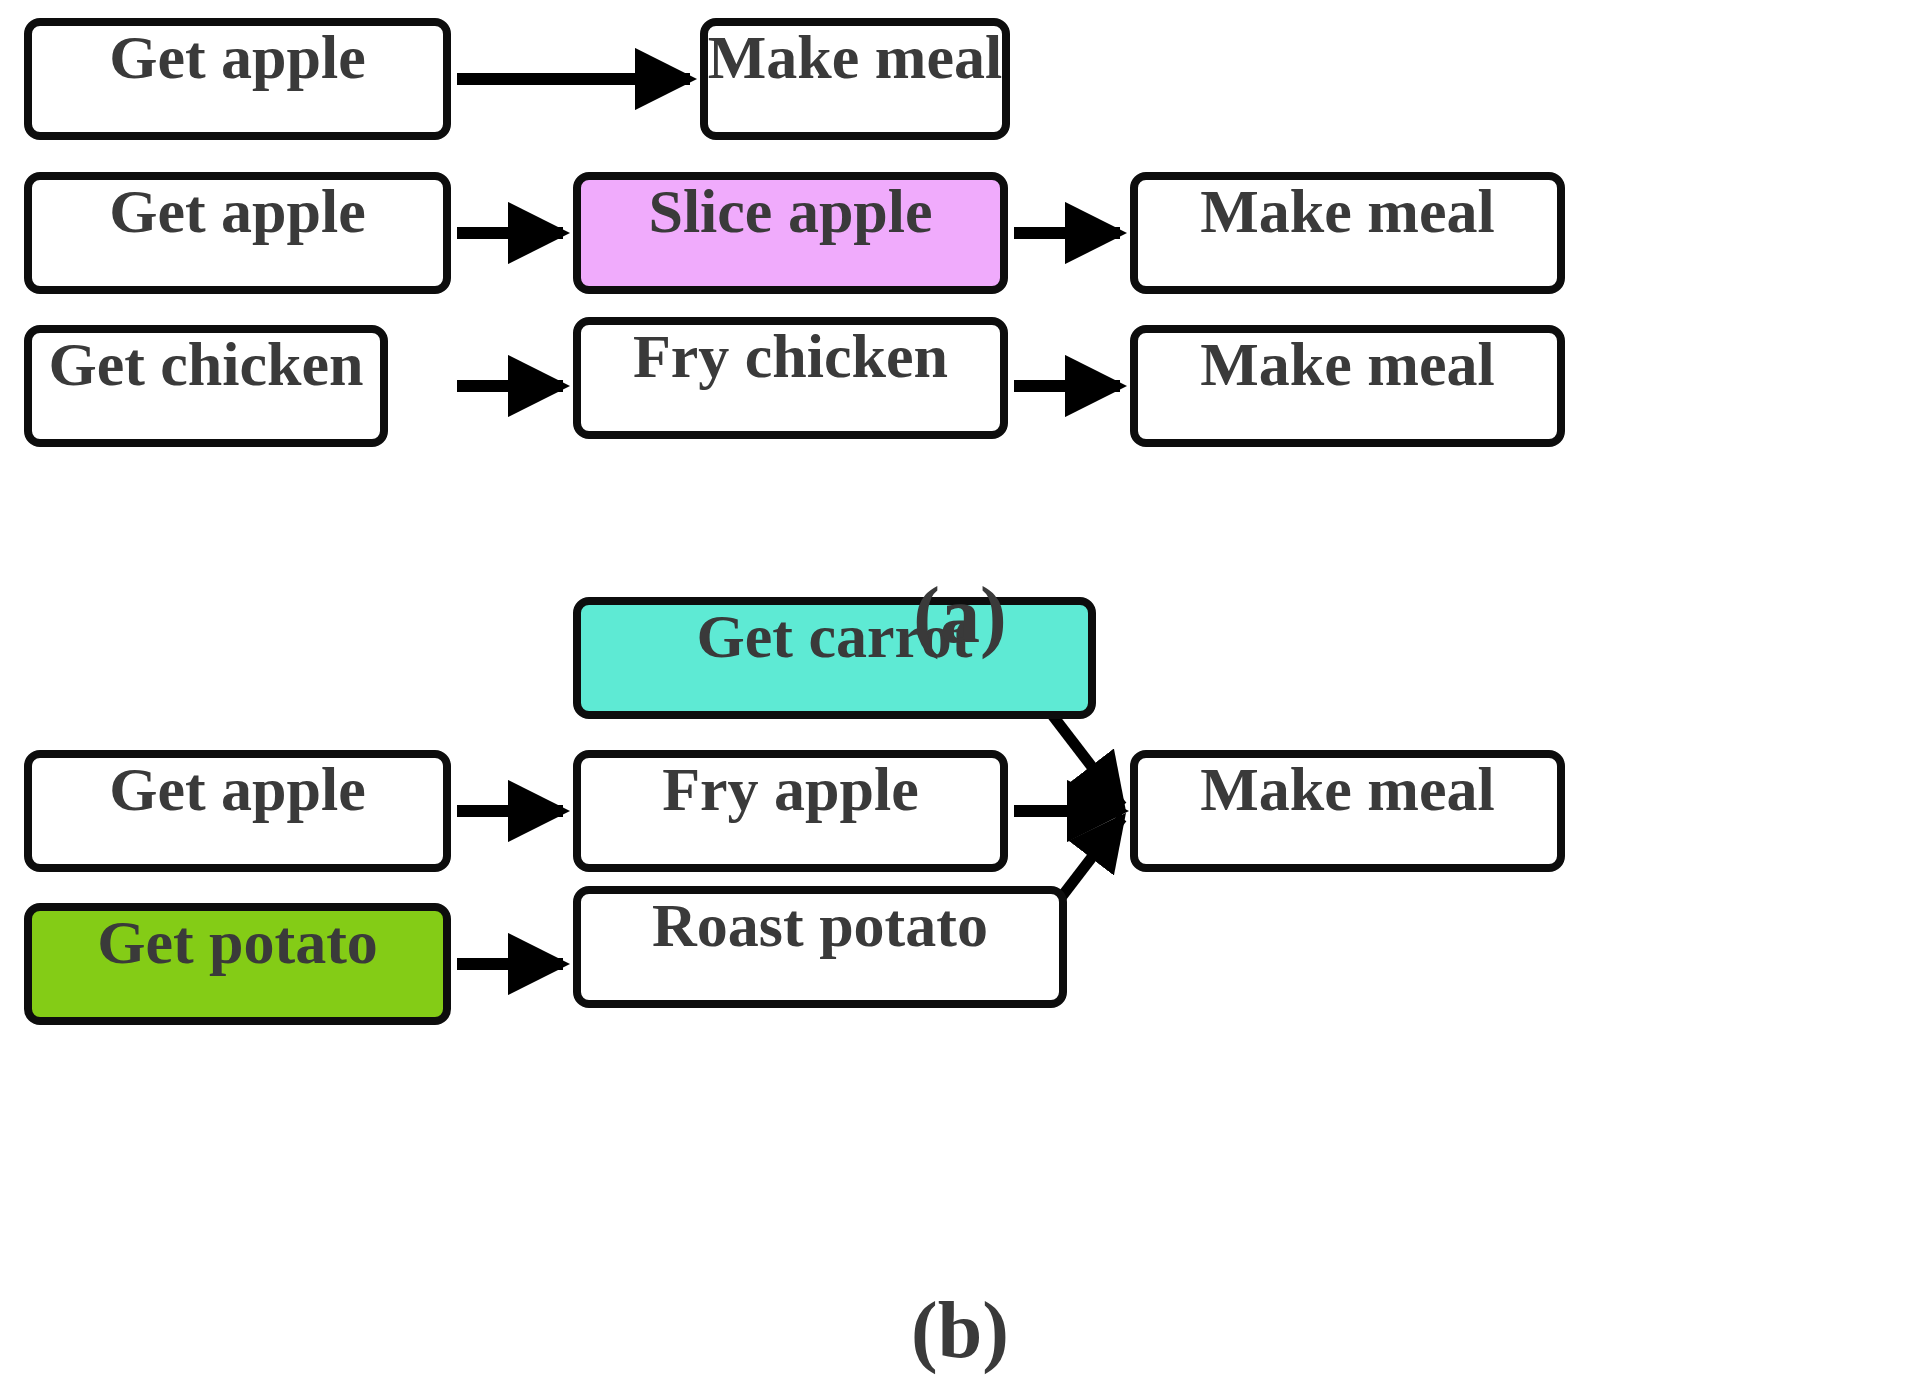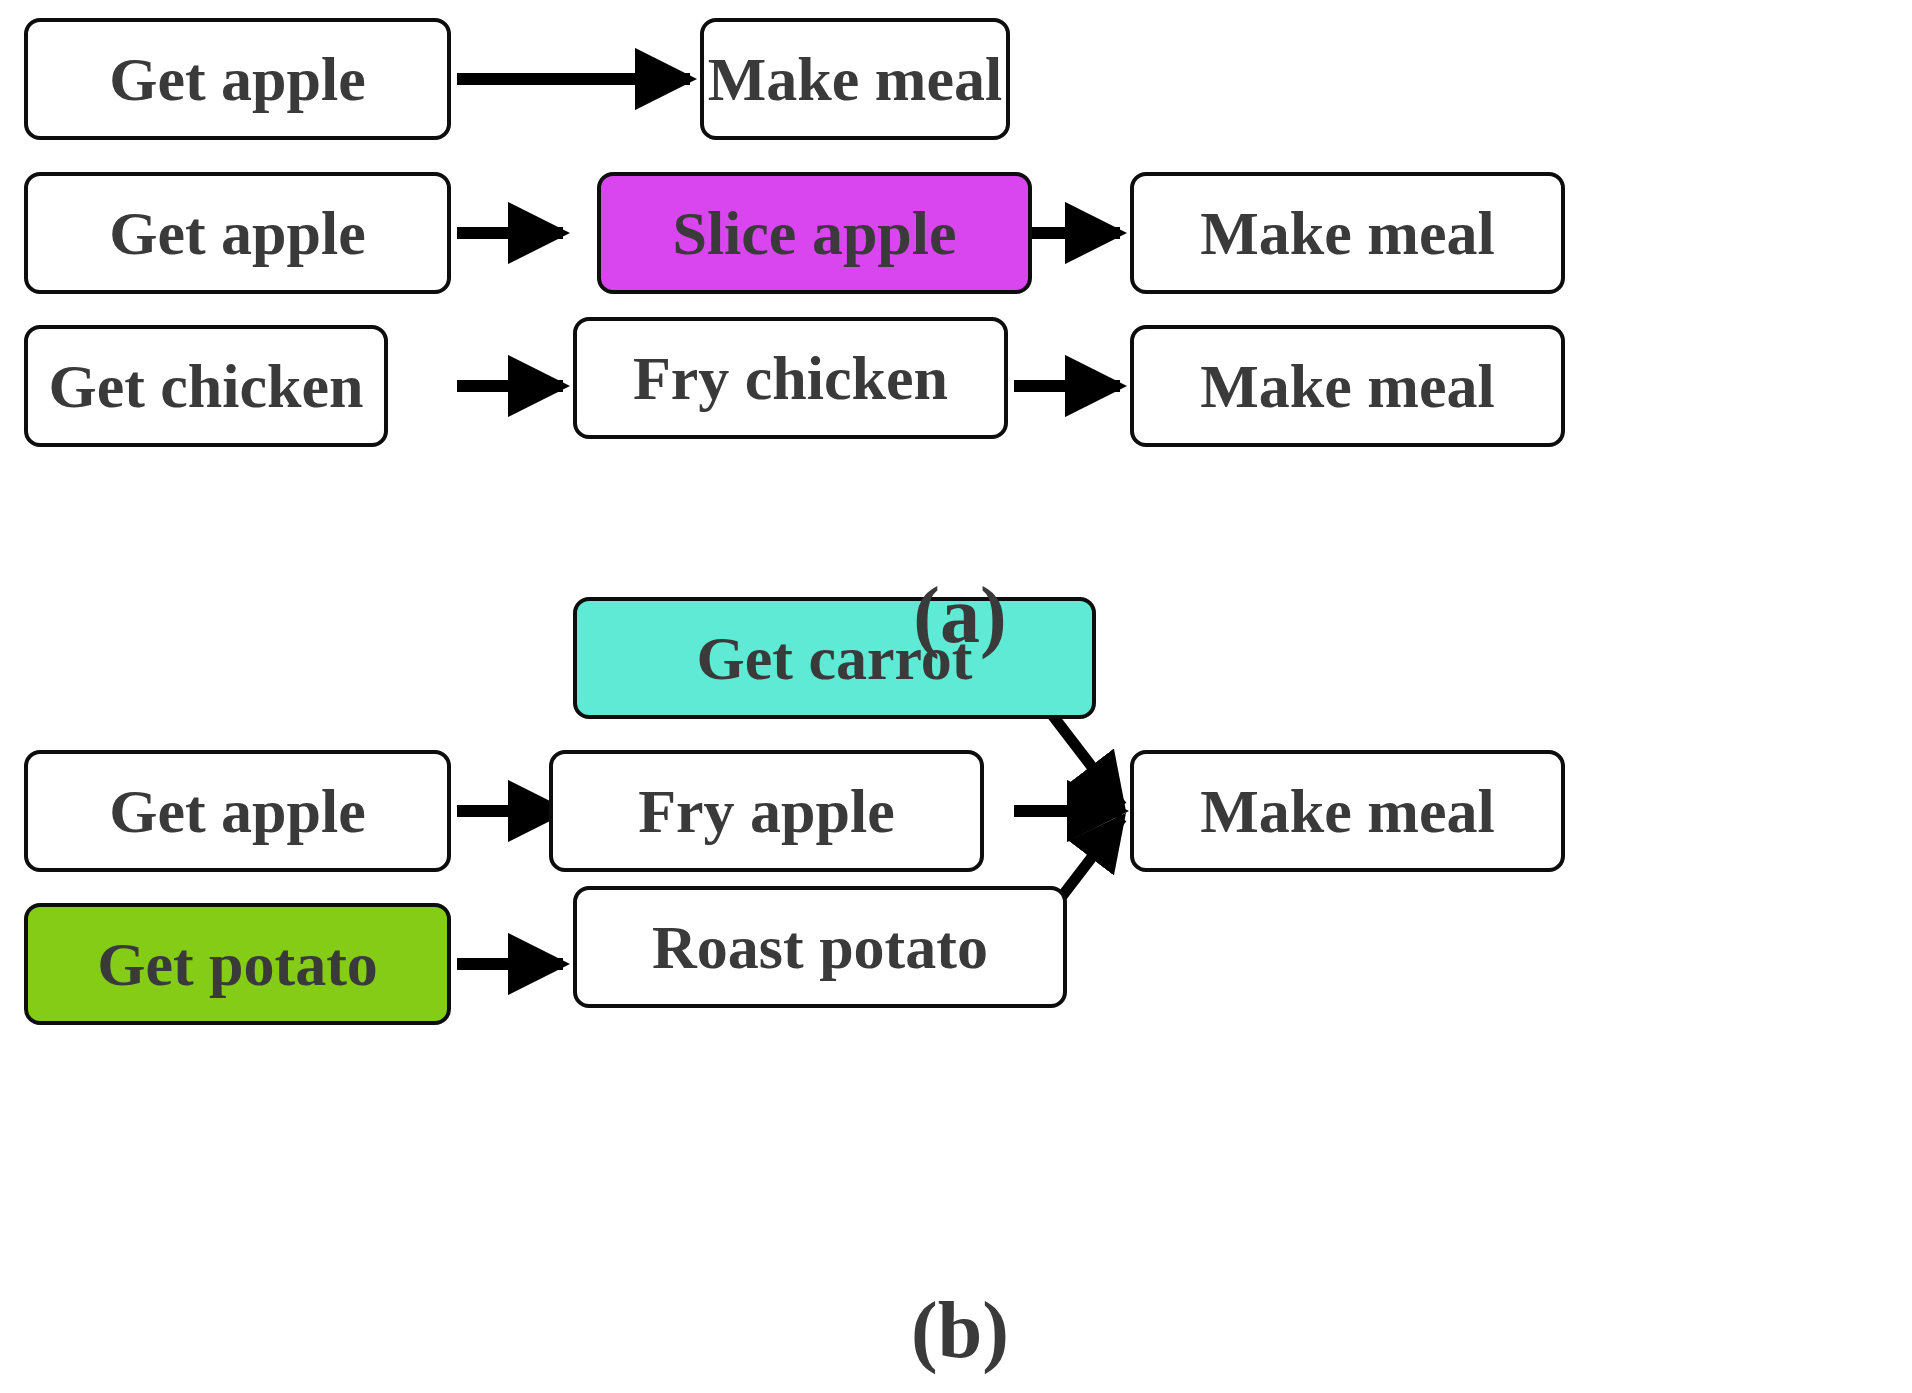--- a/index.html
+++ b/index.html
@@ -12,24 +12,24 @@
     width: 1912px;
     height: 1393px;
     background: #ffffff;
     overflow: hidden;
     font-family: "Liberation Serif", "DejaVu Serif", serif;
   }
   .node {
     position: absolute;
     box-sizing: border-box;
     background: #ffffff;
-    border: 4px solid #a3a3a3;
+    border: 8px solid #a3a3a3;
     border-radius: 16px;
     display: flex;
-    align-items: center;
+    align-items: flex-start;
     justify-content: center;
     color: #3a3a3a;
     font-weight: bold;
     font-size: 62px;
     line-height: 1;
     letter-spacing: 0px;
     white-space: nowrap;
   }
   .panel-label {
     position: absolute;
@@ -77,42 +77,42 @@
   <div id="nodes">
       <div class="node" style="left: 24px; top: 18px; width: 427px; height: 122px; background: rgb(255, 255, 255); border-color: rgb(13, 13, 13); color: rgb(58, 58, 58);">
         <span>Get apple</span>
       </div>
       <div class="node" style="left: 700px; top: 18px; width: 310px; height: 122px; background: rgb(255, 255, 255); border-color: rgb(13, 13, 13); color: rgb(58, 58, 58);">
         <span>Make meal</span>
       </div>
       <div class="node" style="left: 24px; top: 172px; width: 427px; height: 122px; background: rgb(255, 255, 255); border-color: rgb(13, 13, 13); color: rgb(58, 58, 58);">
         <span>Get apple</span>
       </div>
-      <div class="node" style="left: 597px; top: 172px; width: 435px; height: 122px; background: #d946ef; border-color: rgb(13, 13, 13); color: rgb(58, 58, 58);">
+      <div class="node" style="left: 573px; top: 172px; width: 435px; height: 122px; background: #f0abfc; border-color: rgb(13, 13, 13); color: rgb(58, 58, 58);">
         <span>Slice apple</span>
       </div>
       <div class="node" style="left: 1130px; top: 172px; width: 435px; height: 122px; background: rgb(255, 255, 255); border-color: rgb(13, 13, 13); color: rgb(58, 58, 58);">
         <span>Make meal</span>
       </div>
       <div class="node" style="left: 24px; top: 325px; width: 364px; height: 122px; background: rgb(255, 255, 255); border-color: rgb(13, 13, 13); color: rgb(58, 58, 58);">
         <span>Get chicken</span>
       </div>
       <div class="node" style="left: 573px; top: 317px; width: 435px; height: 122px; background: rgb(255, 255, 255); border-color: rgb(13, 13, 13); color: rgb(58, 58, 58);">
         <span>Fry chicken</span>
       </div>
       <div class="node" style="left: 1130px; top: 325px; width: 435px; height: 122px; background: rgb(255, 255, 255); border-color: rgb(13, 13, 13); color: rgb(58, 58, 58);">
         <span>Make meal</span>
       </div>
       <div class="node" style="left: 573px; top: 597px; width: 523px; height: 122px; background: #5eead4; border-color: rgb(13, 13, 13); color: rgb(58, 58, 58);">
         <span>Get carrot</span>
       </div>
       <div class="node" style="left: 24px; top: 750px; width: 427px; height: 122px; background: rgb(255, 255, 255); border-color: rgb(13, 13, 13); color: rgb(58, 58, 58);">
         <span>Get apple</span>
       </div>
-      <div class="node" style="left: 549px; top: 750px; width: 435px; height: 122px; background: rgb(255, 255, 255); border-color: rgb(13, 13, 13); color: rgb(58, 58, 58);">
+      <div class="node" style="left: 573px; top: 750px; width: 435px; height: 122px; background: rgb(255, 255, 255); border-color: rgb(13, 13, 13); color: rgb(58, 58, 58);">
         <span>Fry apple</span>
       </div>
       <div class="node" style="left: 24px; top: 903px; width: 427px; height: 122px; background: #84cc16; border-color: rgb(13, 13, 13); color: rgb(58, 58, 58);">
         <span>Get potato</span>
       </div>
       <div class="node" style="left: 573px; top: 886px; width: 494px; height: 122px; background: rgb(255, 255, 255); border-color: rgb(13, 13, 13); color: rgb(58, 58, 58);">
         <span>Roast potato</span>
       </div>
       <div class="node" style="left: 1130px; top: 750px; width: 435px; height: 122px; background: rgb(255, 255, 255); border-color: rgb(13, 13, 13); color: rgb(58, 58, 58);">
         <span>Make meal</span>

